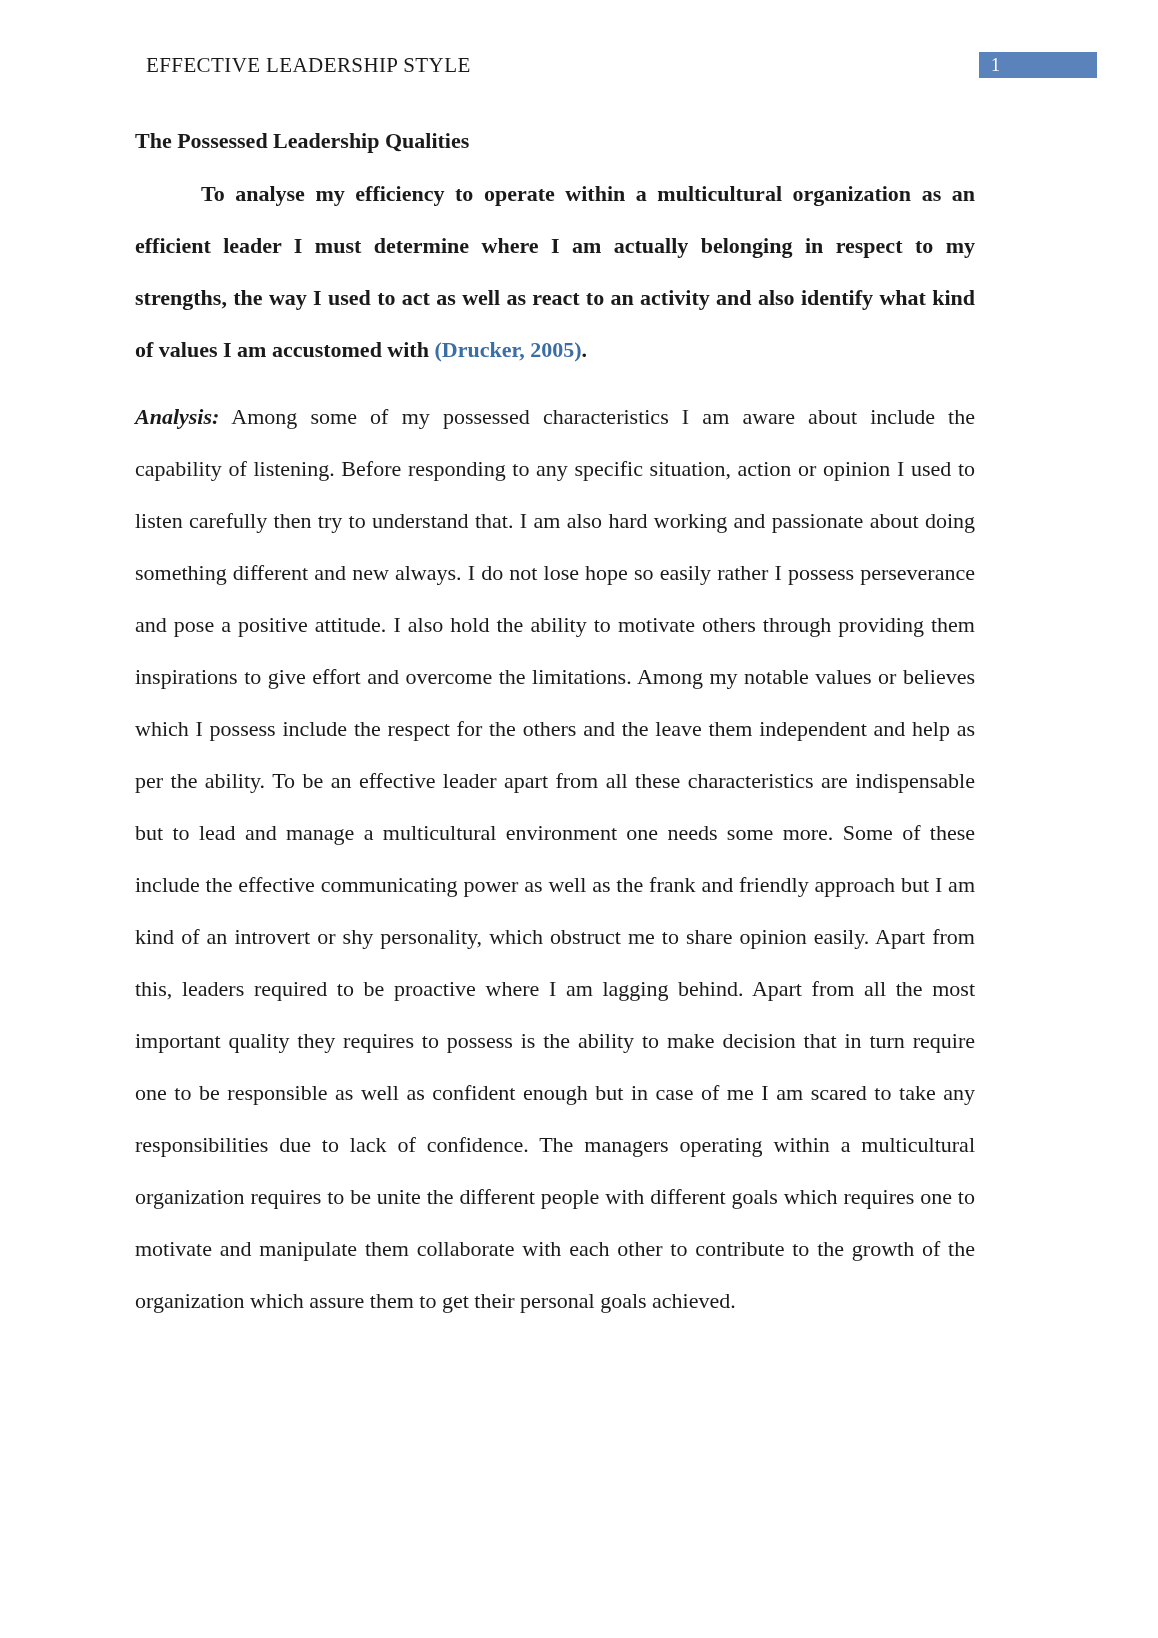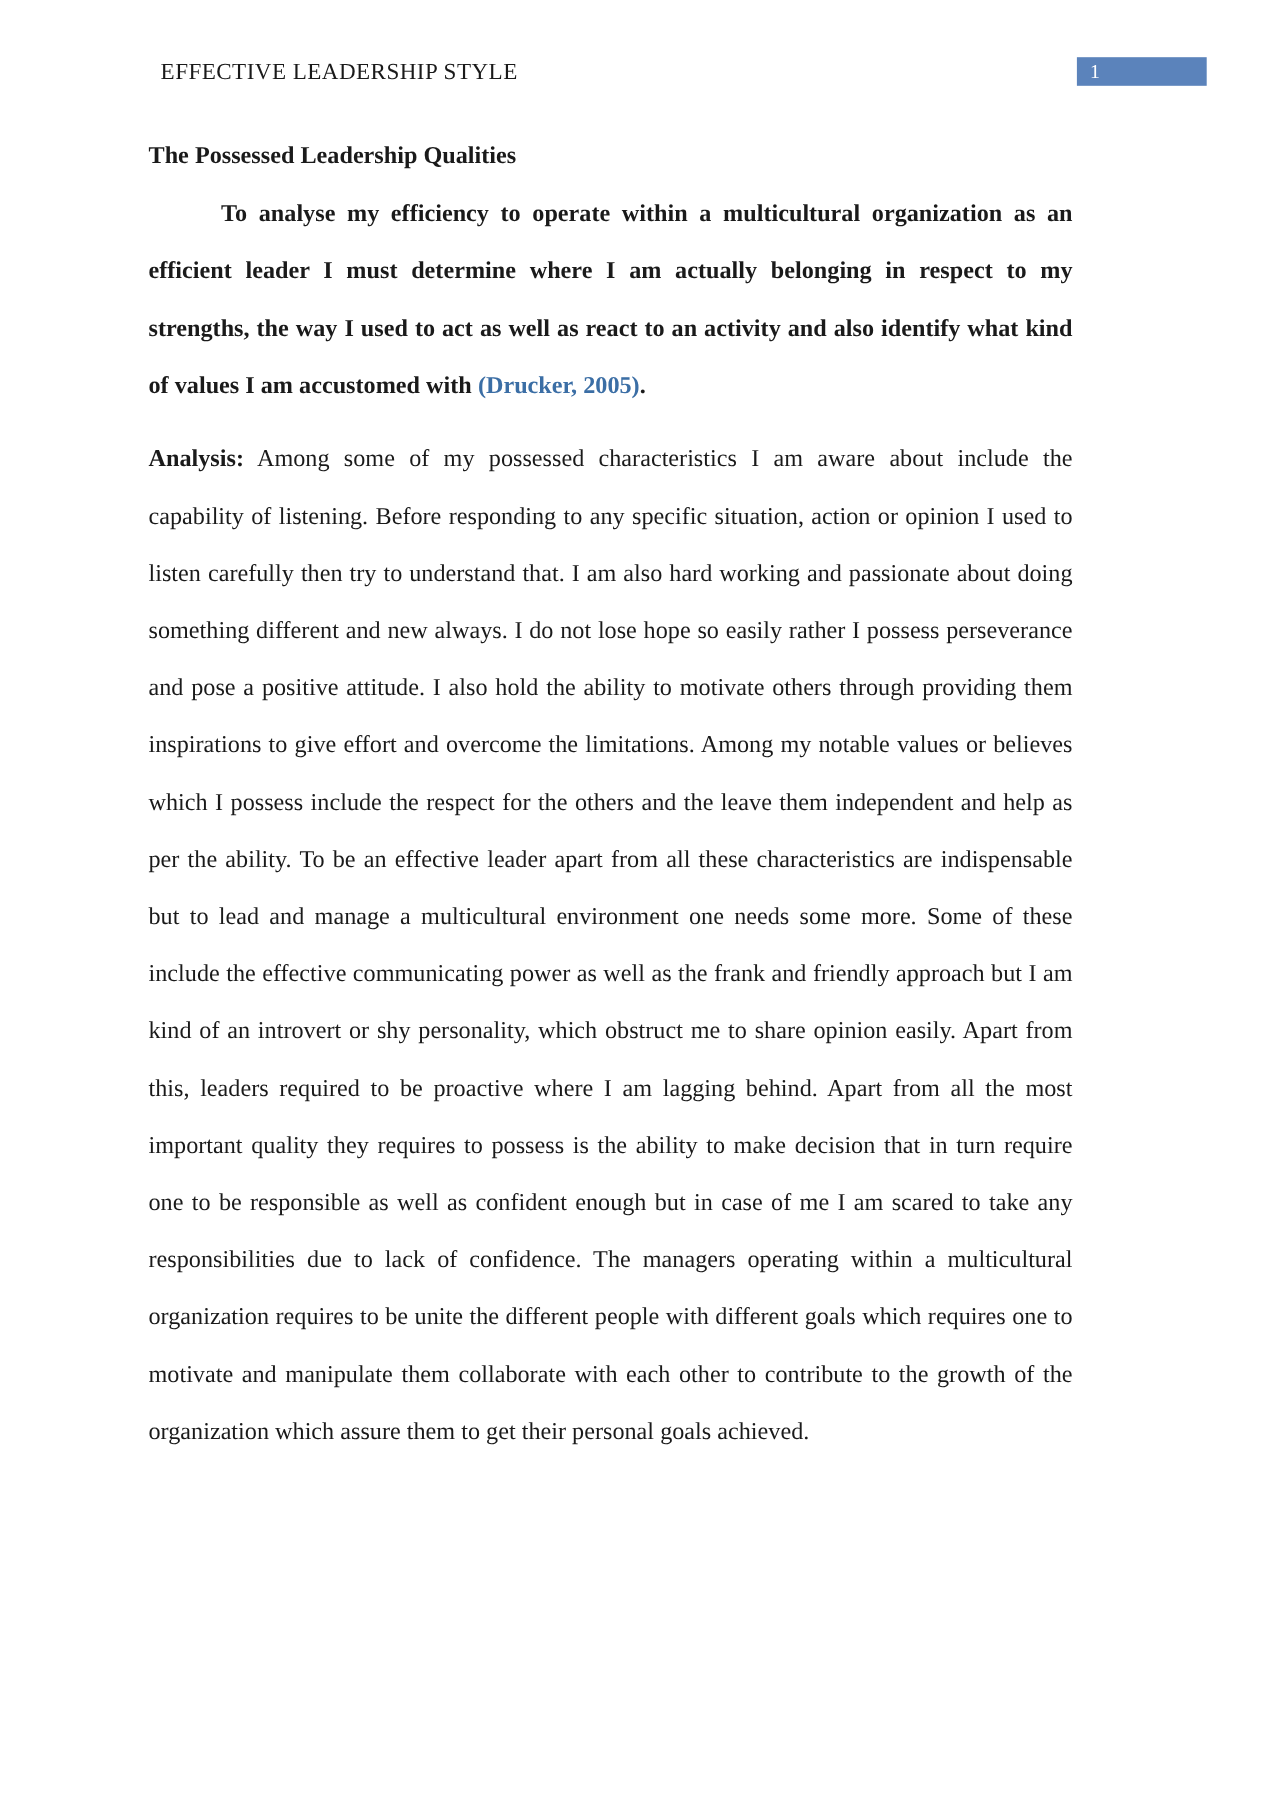--- a/index.html
+++ b/index.html
@@ -59,20 +59,21 @@
   }
   .para.indented {
     text-indent: 66px;
     font-weight: bold;
   }
   .citation {
     
   }
   .bold-lead {
     font-weight: bold;
+    font-style: italic;
   }
 </style>
 </head>
 <body>
 
 <div class="page">
 
   <div class="page-header">
     <span class="running-head">EFFECTIVE LEADERSHIP STYLE</span>
     <span class="page-num-box" style="background: rgb(91, 131, 187);">

